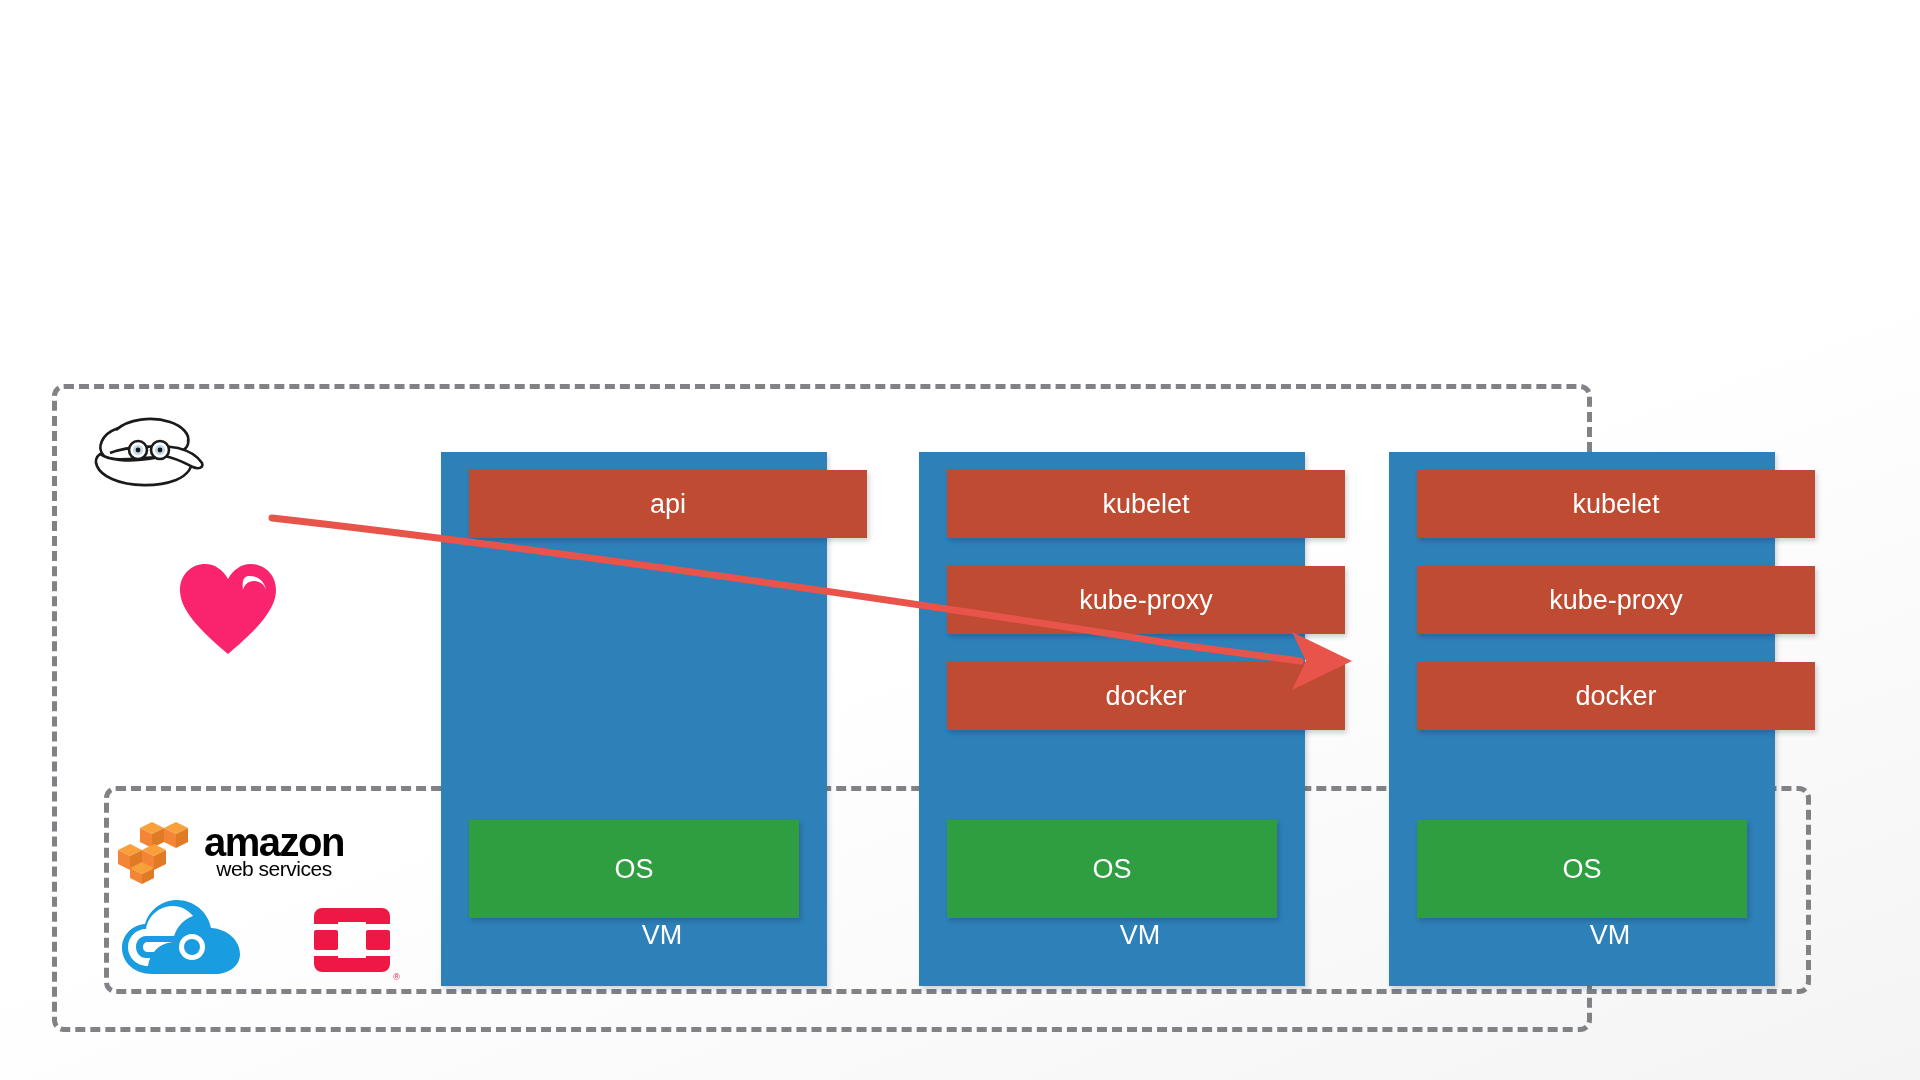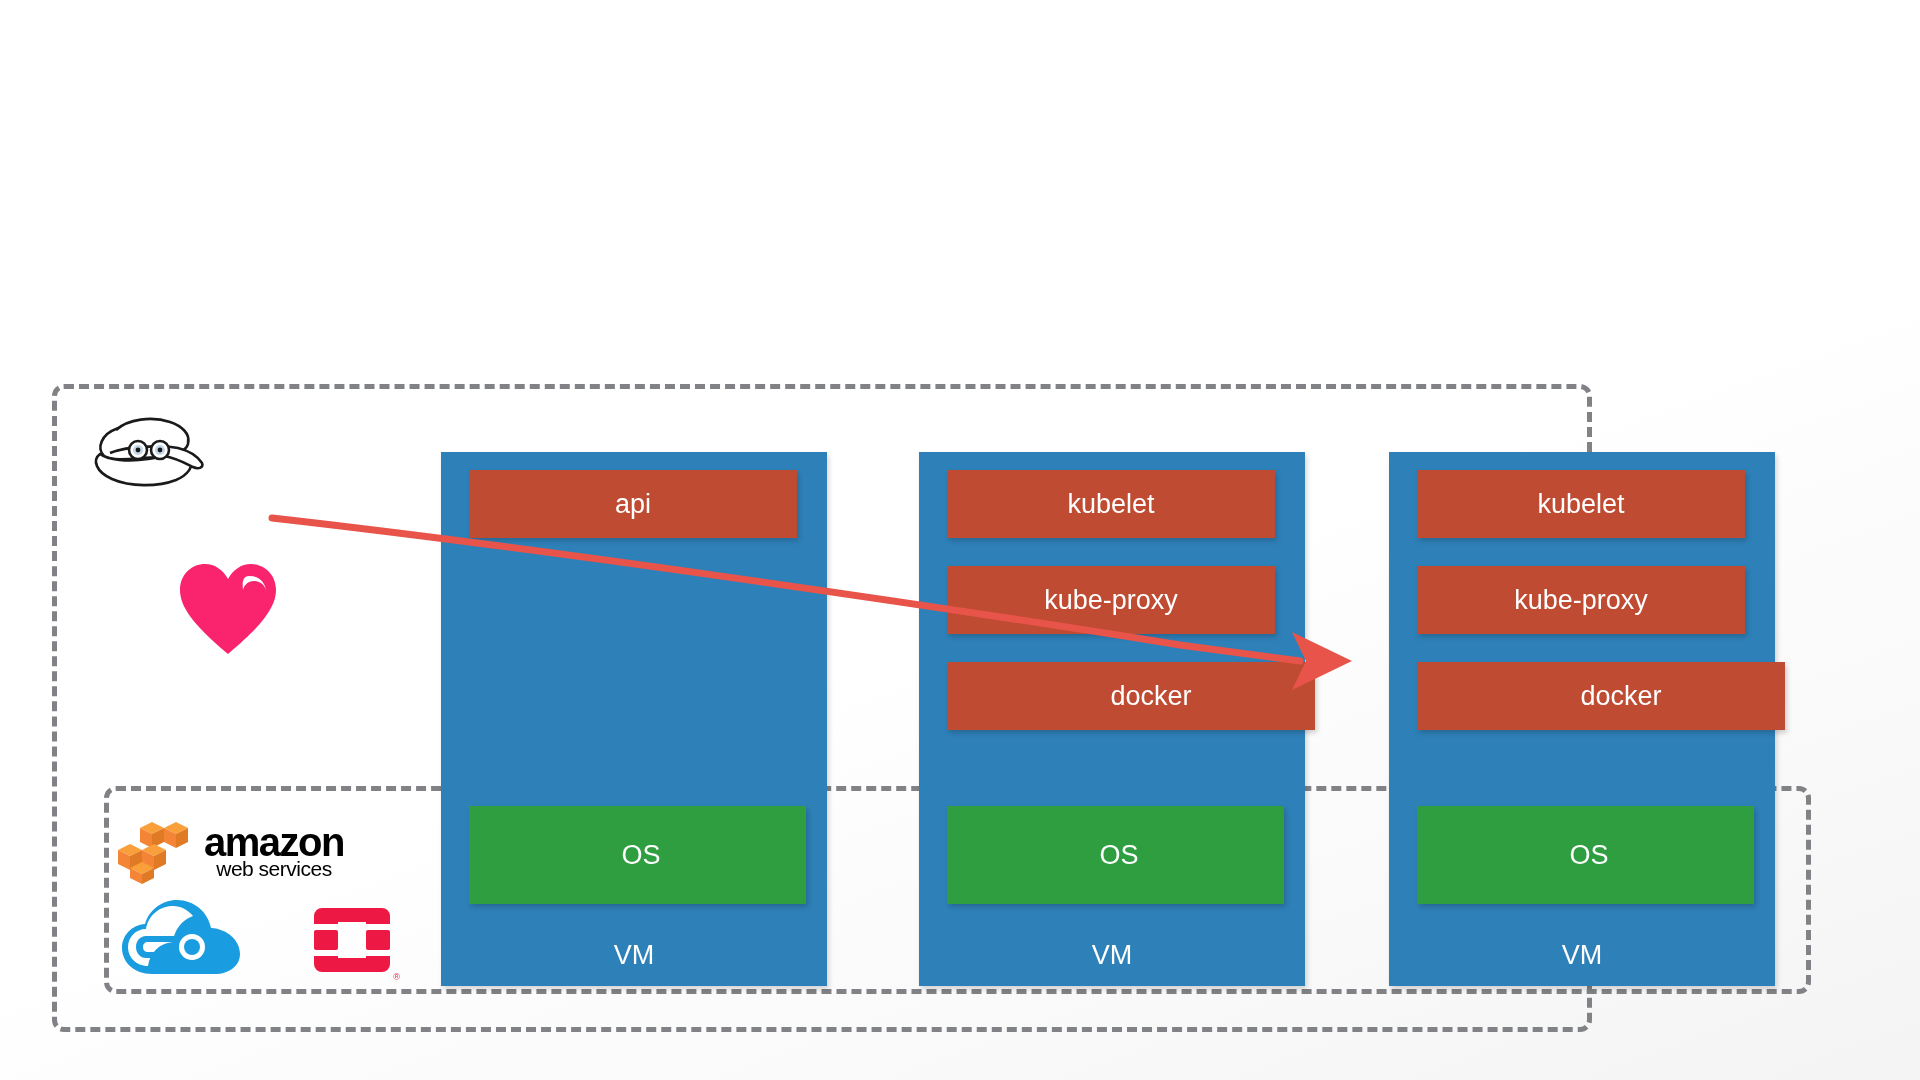--- a/index.html
+++ b/index.html
@@ -60,21 +60,21 @@
     background: #2e80b8;
     box-shadow: 2px 3px 5px rgba(0,0,0,0.16);
   }
   #vm-1 { left: 441px; top: 452px; height: 534px; }
   #vm-2 { left: 919px; top: 452px; height: 534px; }
   #vm-3 { left: 1389px; top: 452px; height: 534px; }
 
   .proc-box {
     position: absolute;
     left: 28px;
-    width: 328px;
+    width: 398px;
     height: 68px;
     background: #be4b32;
     box-shadow: 2px 3px 5px rgba(0,0,0,0.18);
     display: flex;
     align-items: center;
     justify-content: center;
     color: #ffffff;
     font-size: 27px;
     font-weight: 300;
   }
@@ -97,23 +97,23 @@
     left: 0;
     width: 100%;
     text-align: center;
     color: #ffffff;
     font-size: 27px;
     font-weight: 300;
   }
 
   .row-0 { top: 18px; }
   .row-1 { top: 114px; }
-  .row-2 { top: 210px; padding-left: 40px; }
-  .os-slot { top: 354px; padding-left: 7px; }
-  .vm-slot { top: 488px; }
+  .row-2 { top: 210px; }
+  .os-slot { top: 368px; }
+  .vm-slot { top: 468px; padding-left: 28px; }
 
   
   #arrow-svg {
     position: absolute;
     left: 0;
     top: 0;
     width: 1920px;
     height: 1080px;
     pointer-events: none;
   }

